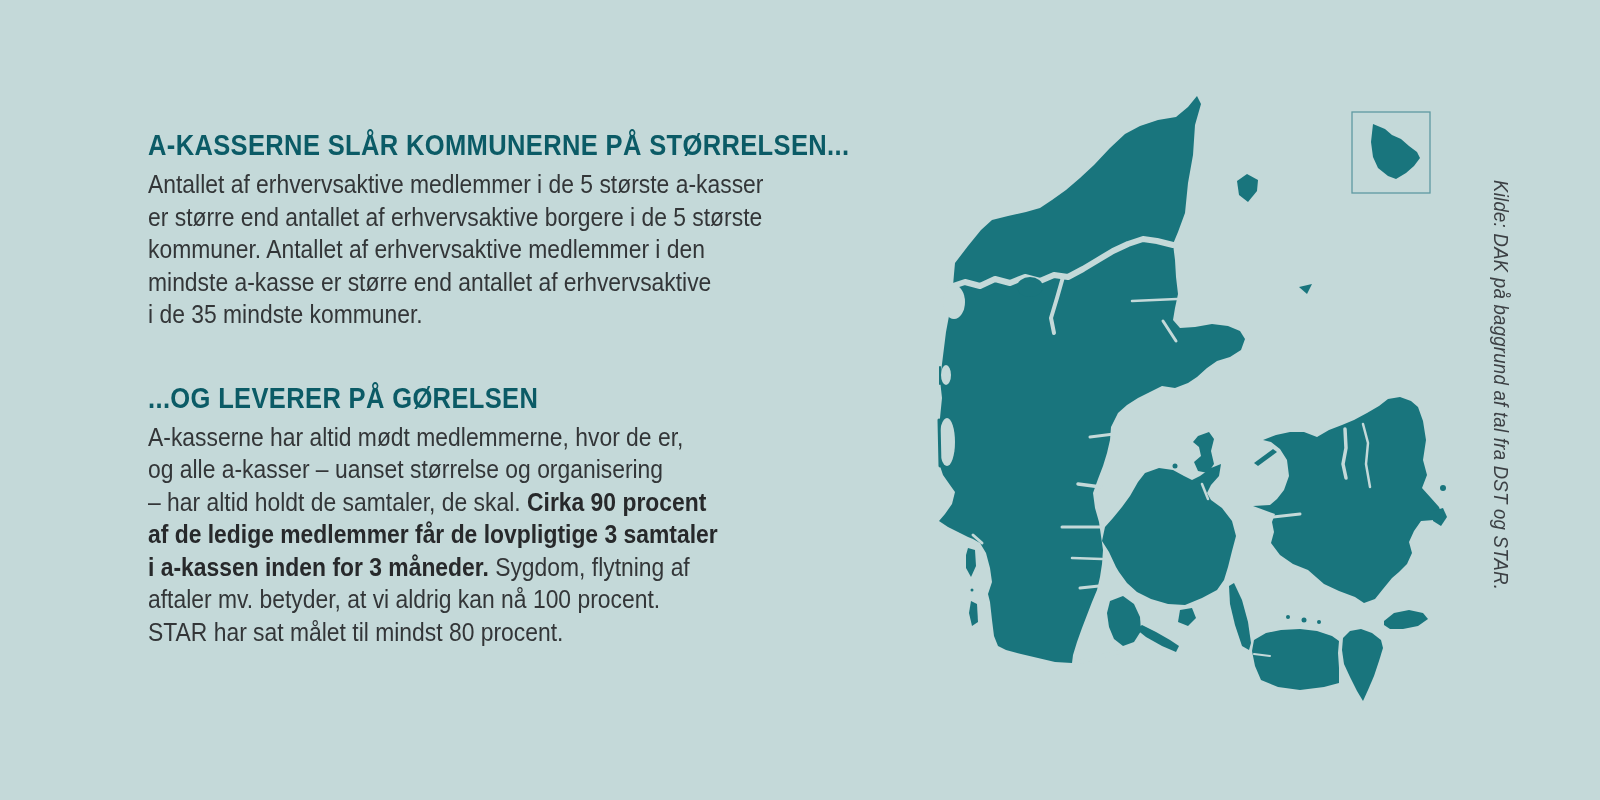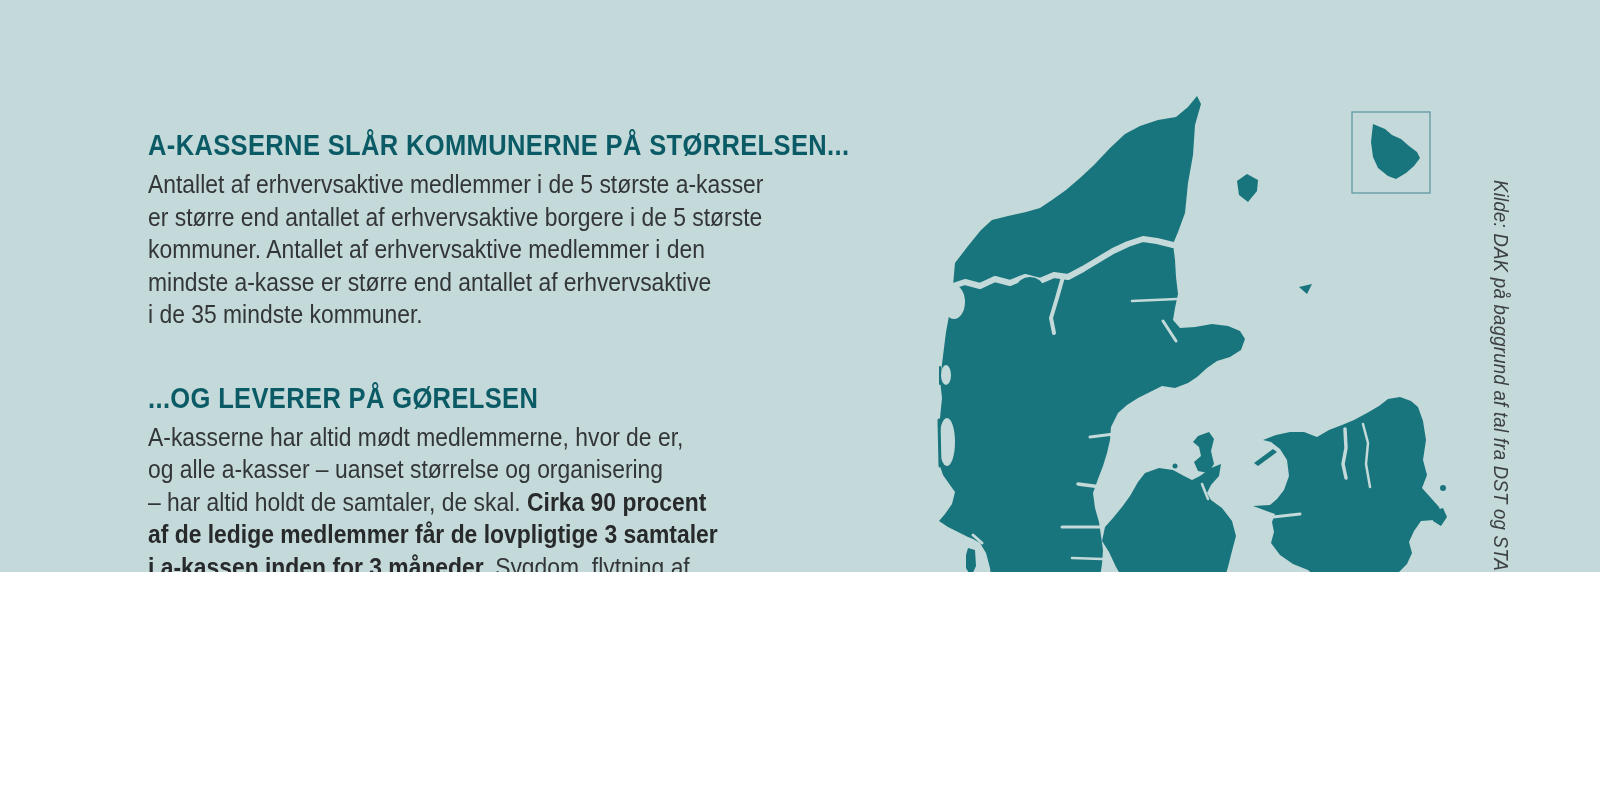--- a/index.html
+++ b/index.html
@@ -1,18 +1,18 @@
 <!DOCTYPE html>
 <html><head>
 <meta charset="utf-8">
 <style>
   html,body{margin:0;padding:0;}
   #stage{
     position:relative;
-    width:1600px;height:572px;
+    width:1600px;height:800px;
     background:#c4d9d9;
     overflow:hidden;
     font-family:"Liberation Sans", sans-serif;
   }
   .text-col{
     position:absolute;
     left:148px;top:128px;
     width:860px;
     transform:scaleX(0.88);
     transform-origin:left top;

